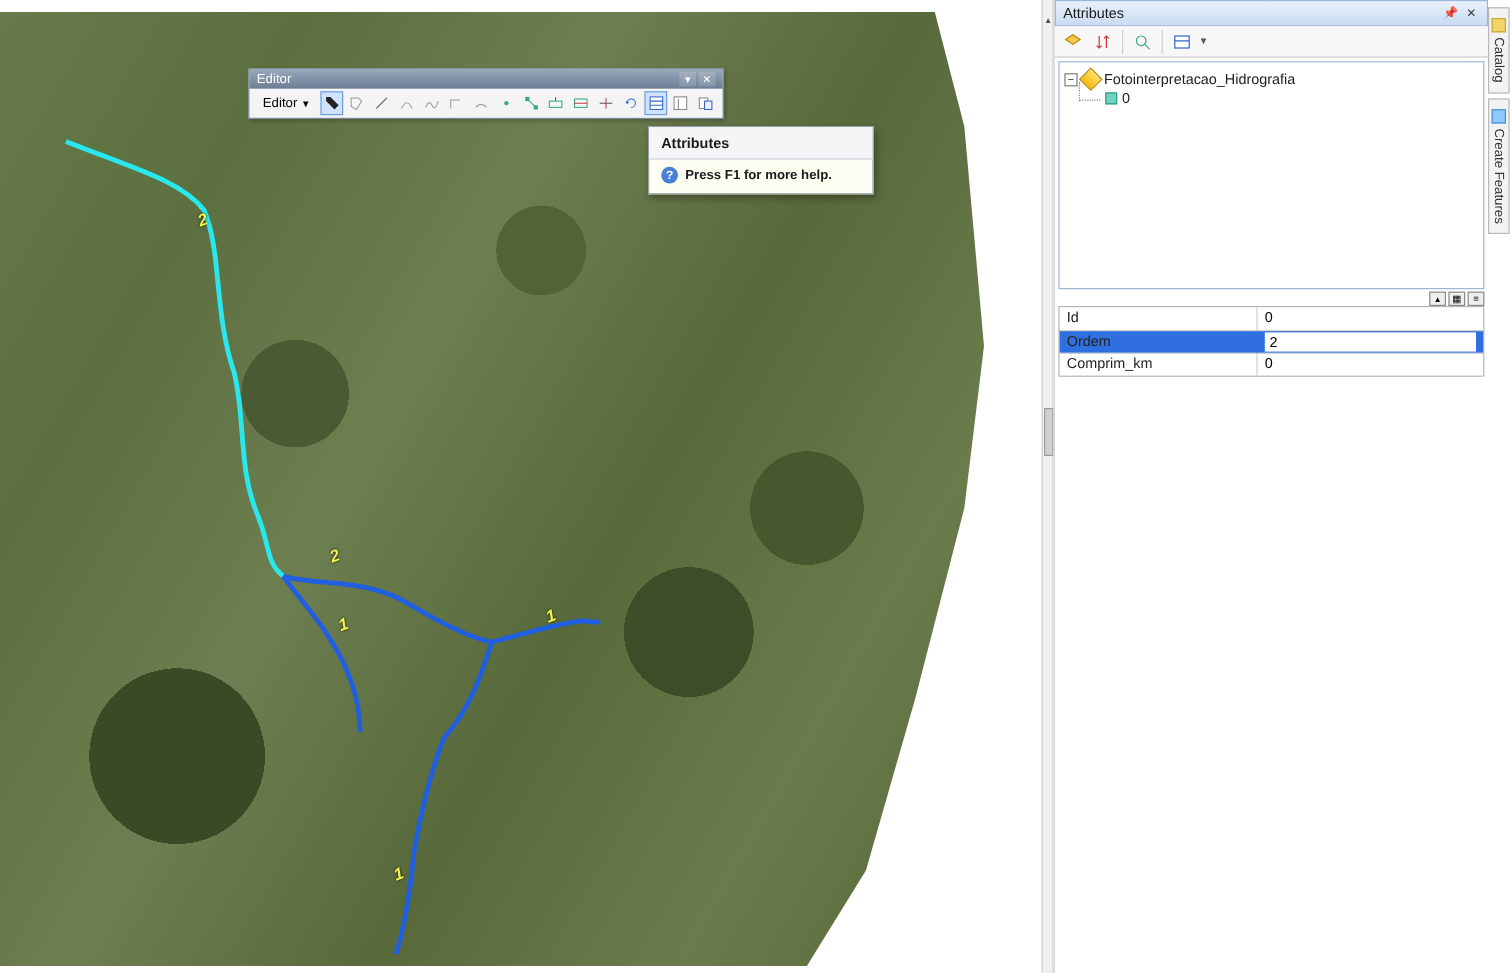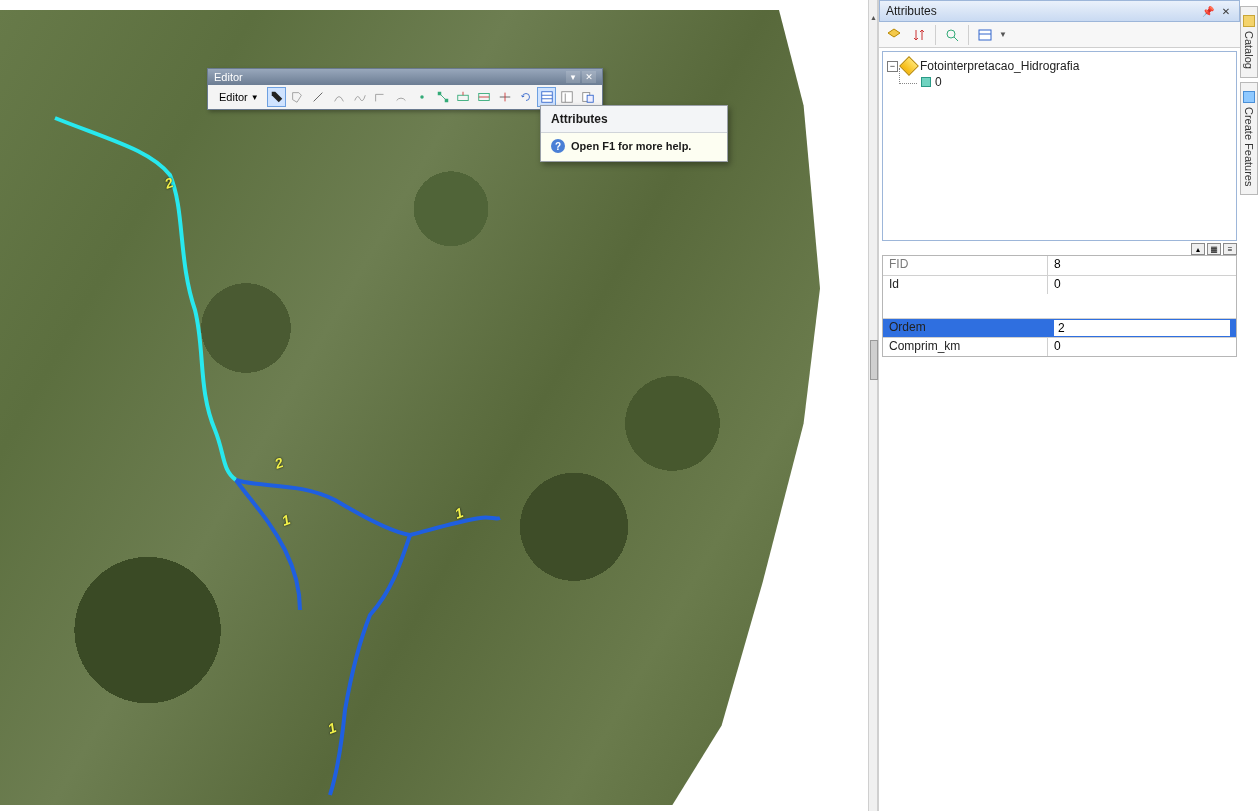--- a/index.html
+++ b/index.html
@@ -15,21 +15,21 @@
       radial-gradient(circle at 55% 25%, #506438 0 5%, transparent 5%),
       radial-gradient(circle at 82% 52%, #47582e 0 6%, transparent 6%),
       radial-gradient(circle at 18% 78%, #3a4a25 0 8%, transparent 8%),
       linear-gradient(120deg, #677a49 0%, #5c6f3f 20%, #6d7e51 40%, #58693b 60%, #6a7b4c 80%, #556637 100%);
     clip-path: polygon(0% 0%, 95% 0%, 98% 12%, 100% 35%, 98% 52%, 93% 72%, 88% 90%, 82% 100%, 0% 100%);
   }
   .streams { position:absolute; left:0; top:10px; width:820px; height:795px; pointer-events:none; }
   .stream-label { position:absolute; color:#f3f34a; font-size:14px; font-style:italic; font-weight:bold; text-shadow:0 0 2px #000; transform:rotate(-20deg); }
 
   
-  .editor-bar { position:absolute; left:207px; top:68px; width:396px; background:#e8eff7; border:1px solid #6a7a8f; box-shadow:2px 2px 4px rgba(0,0,0,.3); }
+  .editor-bar { position:absolute; left:207px; top:57px; width:396px; background:#e8eff7; border:1px solid #6a7a8f; box-shadow:2px 2px 4px rgba(0,0,0,.3); }
   .editor-title { background:linear-gradient(#98a7bb,#6c7d93); color:#fff; font-size:11px; padding:2px 6px; display:flex; align-items:center; }
   .editor-title .spacer { flex:1; }
   .editor-title .t-btn { width:14px; height:12px; margin-left:2px; background:rgba(255,255,255,.15); display:flex; align-items:center; justify-content:center; font-size:9px; cursor:default; }
   .editor-row { display:flex; align-items:center; padding:2px 4px; background:#f4f4f4; gap:1px; }
   .editor-menu { font-size:11px; padding:2px 6px; border:1px solid transparent; display:flex; align-items:center; gap:3px; }
   .editor-menu .arrow { font-size:8px; }
   .tool { width:20px; height:20px; border:1px solid transparent; display:flex; align-items:center; justify-content:center; font-size:12px; color:#3a3a3a; }
   .tool.active { background:#cfe3ff; border:1px solid #6ea0e0; }
   .tool.final { background:#cfe3ff; border:1px solid #6ea0e0; }
   .tool svg { width:14px; height:14px; }
@@ -67,21 +67,21 @@
 
   .grid-ctrls { display:flex; justify-content:flex-end; gap:2px; padding:2px 3px 0; }
   .grid-ctrls .g { width:14px; height:12px; border:1px solid #8a8a8a; background:#efefef; font-size:8px; display:flex; align-items:center; justify-content:center; }
   .attr-grid { margin:0 3px; border:1px solid #b6b6b6; font-size:12px; }
   .ag-row { display:flex; height:19px; }
   .ag-row + .ag-row { border-top:1px solid #d0d0d0; }
   .ag-cell { padding:1px 6px; }
   .ag-k { width:165px; border-right:1px solid #d0d0d0; color:#222; }
   .ag-v { flex:1; }
   .ag-row.hdr .ag-k{ color:#7a7a7a; }
-  .ag-row.sel { background:#2f6fe0; color:#fff;margin-top:24px; }
+  .ag-row.sel { background:#2f6fe0; color:#fff; }
   .ag-row.sel .ag-k{ border-right-color:#2f6fe0; }
   .ag-row.sel input { background:#fff; color:#000; border:none; outline:none; width:100%; height:100%; font:inherit; padding:0 4px; }
 
   
   .side-tabs { position:absolute; right:0; top:6px; width:20px; }
   .side-tab { writing-mode:vertical-rl; background:#f3f3f3; border:1px solid #b9b9b9; font-size:11px; padding:8px 2px; margin-bottom:4px; color:#333; display:flex; align-items:center; gap:4px; }
   .side-tab .ico{ width:12px;height:12px; background:#f4d36b; border:1px solid #c9a636; transform:rotate(0); writing-mode:horizontal-tb; }
 </style>
 </head>
 <body>
@@ -206,21 +206,21 @@
             <rect x="7" y="6" width="7" height="8" fill="#eef" stroke="#36c"></rect>
           </svg>
         </span>
     </div>
   </div>
 
   <div class="tooltip">
     <h4>Attributes</h4>
     <div class="help">
       <span class="help-ico">?</span>
-      <span>Open F1 for more help.</span>
+      <span>Press F1 for more help.</span>
     </div>
   </div>
 </div>
 
 <div class="splitter">
   <span class="arrowup">▲</span>
   <div class="grip"></div>
 </div>
 
 <div class="right-pane">
@@ -270,24 +270,20 @@
     </div>
   </div>
 
   <div class="grid-ctrls">
     <span class="g">▴</span>
     <span class="g">▦</span>
     <span class="g">≡</span>
   </div>
 
   <div class="attr-grid">
-    <div class="ag-row hdr">
-      <div class="ag-cell ag-k">FID</div>
-      <div class="ag-cell ag-v">8</div>
-    </div>
     <div class="ag-row">
       <div class="ag-cell ag-k">Id</div>
       <div class="ag-cell ag-v">0</div>
     </div>
     <div class="ag-row sel">
       <div class="ag-cell ag-k">Ordem</div>
       <div class="ag-cell ag-v">
         <input type="text" value="2" style="">
       </div>
     </div>

